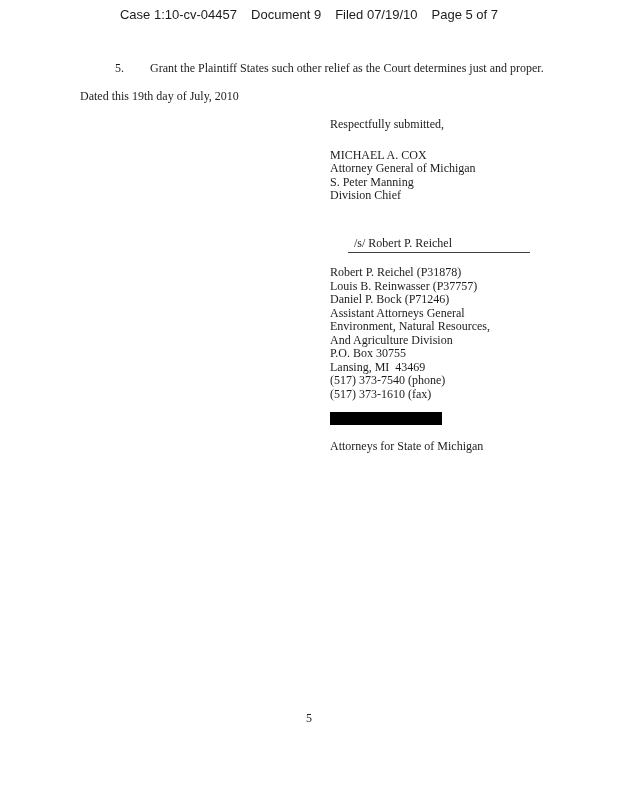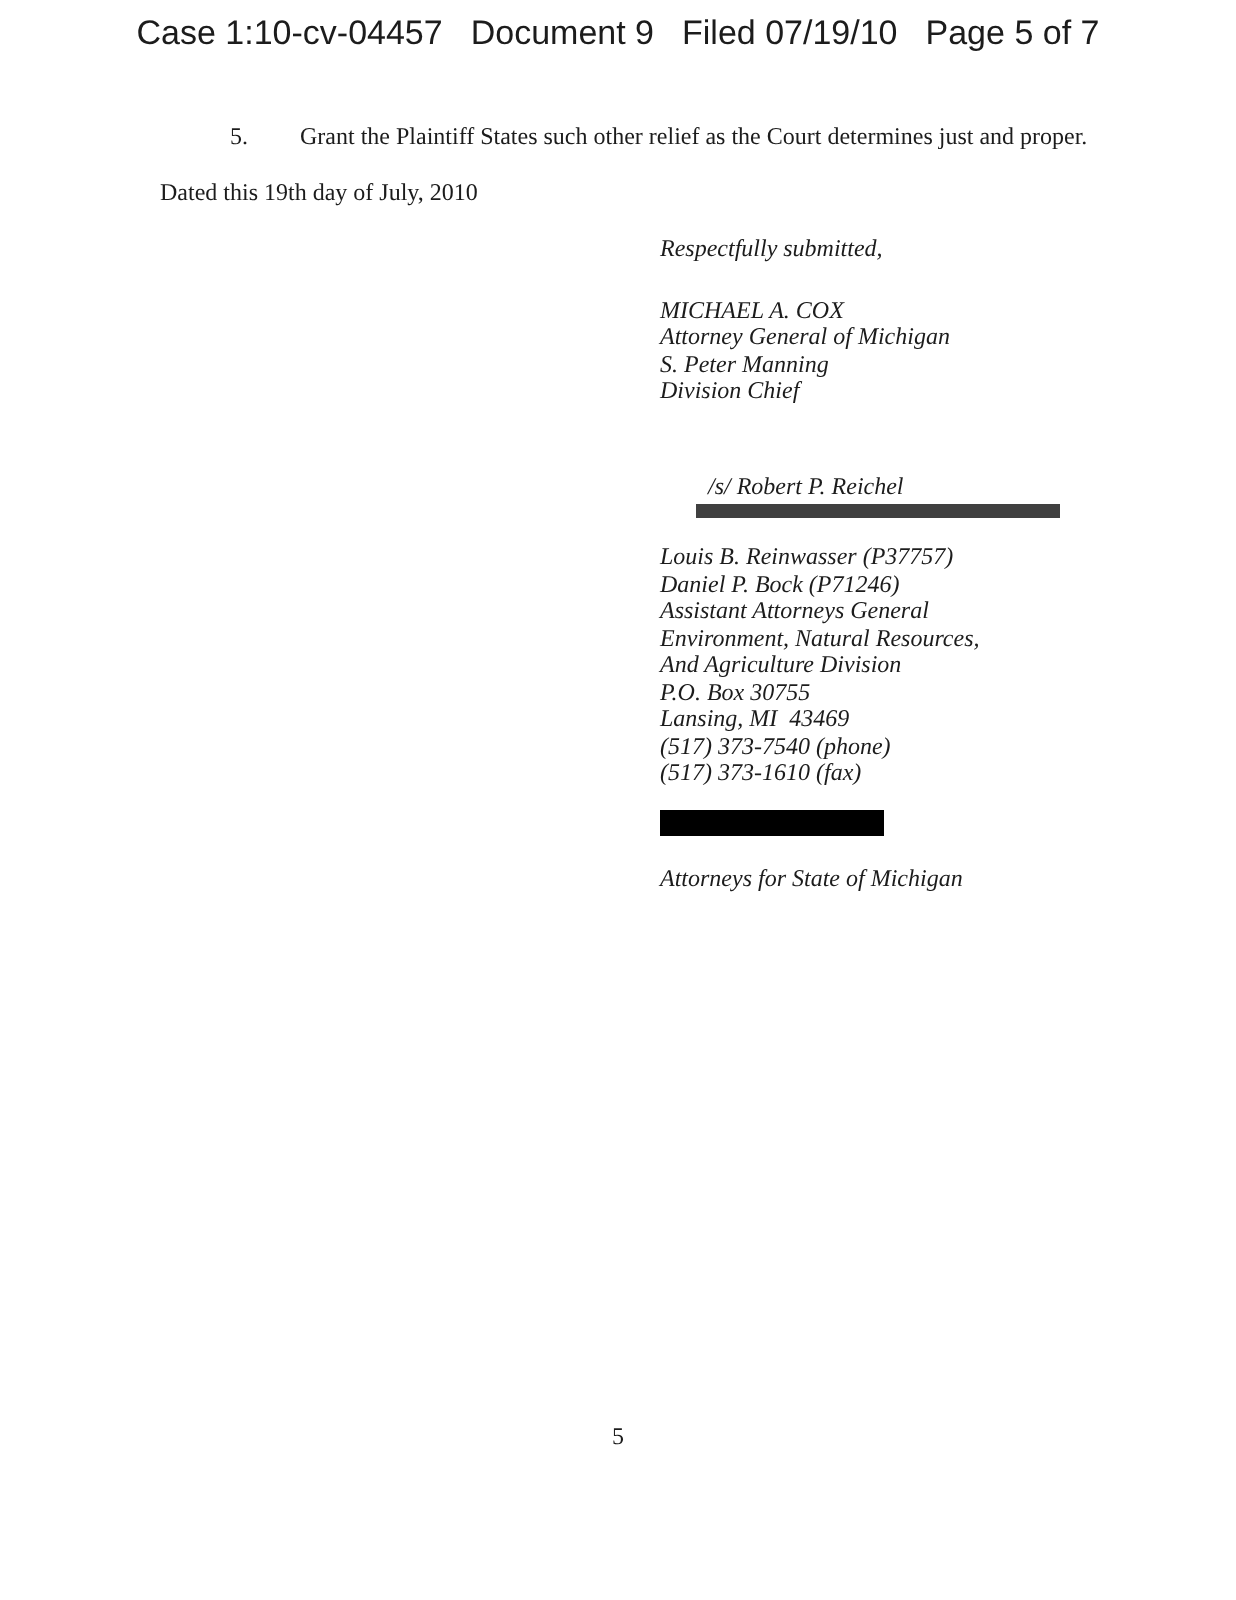--- a/index.html
+++ b/index.html
@@ -20,21 +20,21 @@
   
   .doc-header {
     position: absolute;
     top: 7px;
     left: 0;
     width: 618px;
     display: flex;
     justify-content: center;
     gap: 14px;
     font-family: "Liberation Sans", sans-serif;
-    font-size: 17px;
+    font-size: 13px;
     color: #1c1c1c;
     white-space: nowrap;
   }
   
   .relief-item {
     position: absolute;
     top: 61px;
     left: 115px;
     width: 460px;
     line-height: 14px;
@@ -49,27 +49,27 @@
     left: 80px;
   }
   
   .sig-block {
     position: absolute;
     top: 118px;
     left: 330px;
     width: 230px;
     line-height: 13.5px;
   }
-  .sig-block .line { white-space: pre; font-style: italic; }
+  .sig-block .line { white-space: pre; }
   .sig-gap-lg { height: 17px; }
   .sig-gap-xl { height: 21px; }
   .esig-line {
     display: inline-block;
     width: 176px;
-    border-bottom: 7px solid #404040;
+    border-bottom: 1px solid #404040;
     padding-left: 6px;
     padding-bottom: 1px;
     white-space: nowrap;
   }
   .redaction-bar {
     margin-top: 11px;
     width: 112px;
     height: 13px;
     background: #000000;
   }
@@ -106,20 +106,21 @@
     <div class="line">Respectfully submitted,</div>
     <div class="sig-gap-lg"></div>
     <div class="line">MICHAEL A. COX</div>
     <div class="line">Attorney General of Michigan</div>
     <div class="line">S. Peter Manning</div>
     <div class="line">Division Chief</div>
     <div class="sig-gap-xl"></div>
     <div class="line">
       <span class="esig-line">/s/ Robert P. Reichel</span>
     </div>
+    <div class="line">Robert P. Reichel (P31878)</div>
     <div class="line">Louis B. Reinwasser (P37757)</div>
     <div class="line">Daniel P. Bock (P71246)</div>
     <div class="line">Assistant Attorneys General</div>
     <div class="line">Environment, Natural Resources,</div>
     <div class="line">And Agriculture Division</div>
     <div class="line">P.O. Box 30755</div>
     <div class="line">Lansing, MI  43469</div>
     <div class="line">(517) 373-7540 (phone)</div>
     <div class="line">(517) 373-1610 (fax)</div>
     <div class="redaction-bar"></div>

